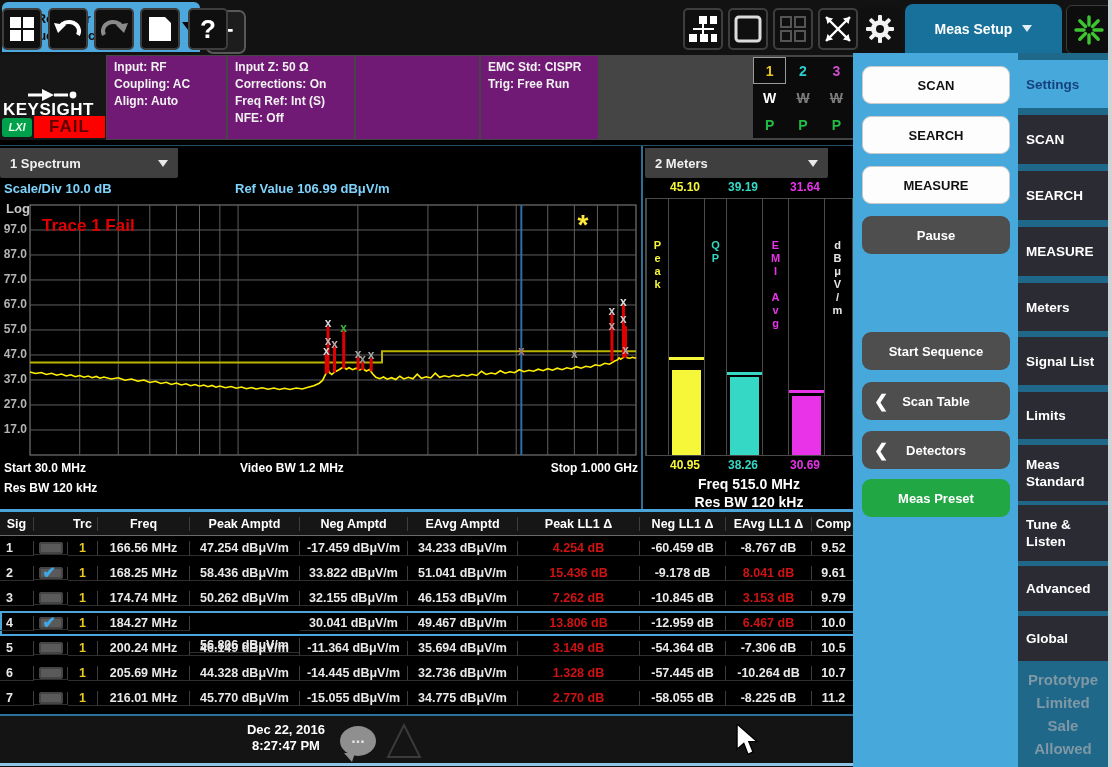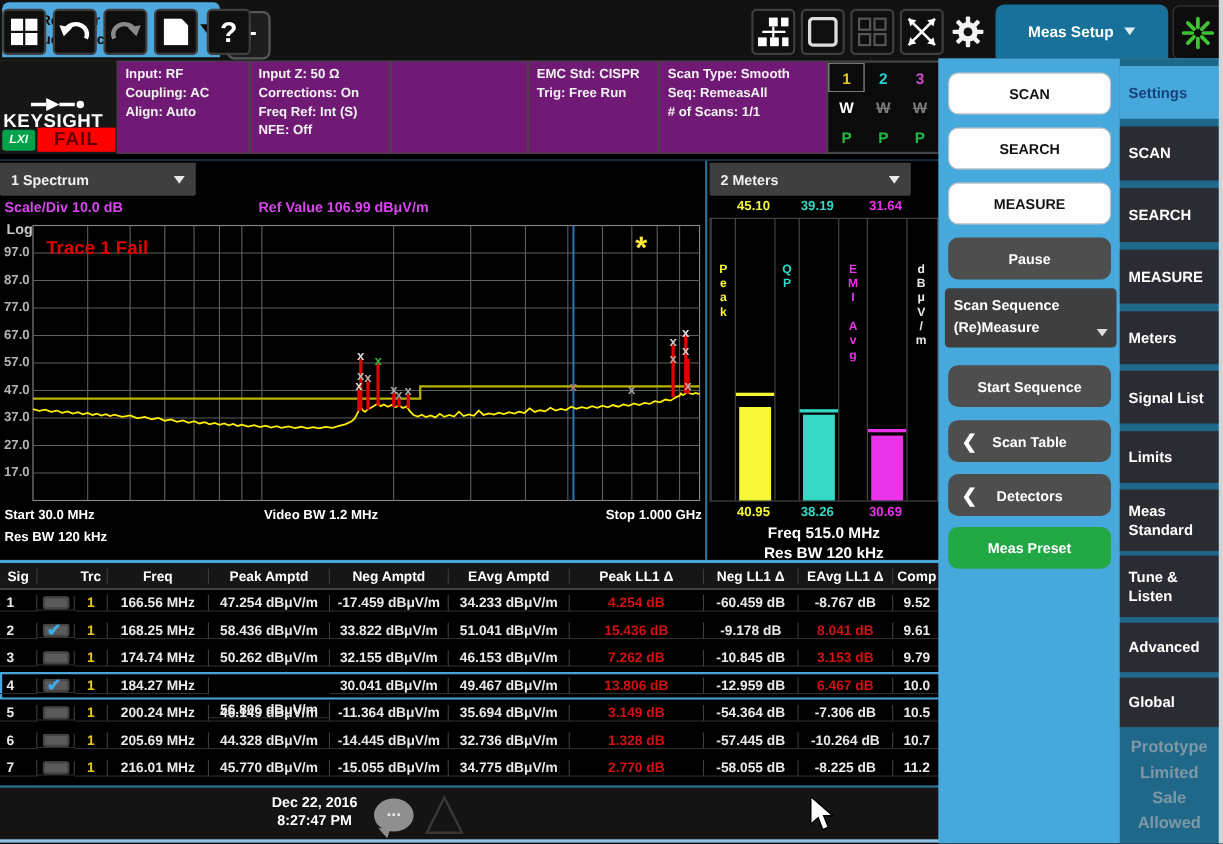--- a/index.html
+++ b/index.html
@@ -31,21 +31,21 @@
               line-height:17px;padding:3px 0 0 7px;box-sizing:border-box;}
   .tracegrid{left:753px;top:57px;width:100px;height:81px;background:#0b0b0b;display:grid;
              grid-template-columns:1fr 1fr 1fr;grid-template-rows:1fr 1fr 1fr;}
   .tg-cell{display:flex;align-items:center;justify-content:center;font-size:14px;font-weight:bold;}
 
   
   .main-bg{left:0;top:140px;width:855px;height:573px;background:#000;}
   .win-tab{top:148px;height:30px;background:#3f3f3f;color:#f0f0f0;font-size:13px;font-weight:bold;
            display:flex;align-items:center;justify-content:space-between;padding:0 10px;box-sizing:border-box;border-radius:0 0 2px 2px;}
   .wt-caret{width:0;height:0;border-left:5px solid transparent;border-right:5px solid transparent;border-top:7px solid #e8e8e8;}
-  .spec-head{color:#d946ef;font-size:13px;font-weight:bold;}
+  .spec-head{color:#7dd3fc;font-size:13px;font-weight:bold;}
   .ytick{color:#b4b4b4;font-size:12px;font-weight:bold;width:27px;text-align:right;position:absolute;}
   .annot{color:#fff;font-size:12px;font-weight:bold;}
   .vsep{left:641px;top:146px;width:2px;height:366px;background:#2c6f97;}
 
   
   .mval{font-size:12px;font-weight:bold;text-align:center;}
   .meter-col{position:relative;box-sizing:border-box;border-left:1px solid #4a4a4a;height:100%;}
   .mlabel{font-size:11px;font-weight:bold;line-height:13px;text-align:center;padding-top:40px;}
   .mbar{position:absolute;bottom:0;left:3px;right:3px;}
   .mmax{position:absolute;left:0;right:0;height:3px;}
@@ -159,25 +159,20 @@
   <div class="abs info-panel" id="panel-imp" style="left:228px;width:126px;">
       <div>Input Z: 50 Ω</div>
       <div>Corrections: On</div>
       <div>Freq Ref: Int (S)</div>
       <div>NFE: Off</div>
     </div>
   <div class="abs info-panel" style="left:356px;width:123px;"></div>
   <div class="abs info-panel" id="panel-emc" style="left:481px;width:117px;">
       <div>EMC Std: CISPR</div>
       <div>Trig: Free Run</div>
-    </div>
-  <div class="abs info-panel" id="panel-scan" style="left:600px;width:151px;">
-      <div>Scan Type: Smooth</div>
-      <div>Seq: RemeasAll</div>
-      <div># of Scans: 1/1</div>
     </div>
   <div class="abs tracegrid" id="tracegrid">
       <div class="tg-cell" style="color: rgb(232, 200, 30); box-shadow: rgb(154, 154, 154) 0px 0px 0px 1px inset;">1</div>
       <div class="tg-cell" style="color: rgb(41, 207, 207);">2</div>
       <div class="tg-cell" style="color: rgb(207, 76, 207);">3</div>
       <div class="tg-cell" style="color: rgb(255, 255, 255);">W</div>
       <div class="tg-cell" style="color: rgb(124, 124, 124); text-decoration: line-through;">W</div>
       <div class="tg-cell" style="color: rgb(124, 124, 124); text-decoration: line-through;">W</div>
       <div class="tg-cell" style="color: rgb(34, 187, 68);">P</div>
       <div class="tg-cell" style="color: rgb(34, 187, 68);">P</div>
@@ -537,25 +532,20 @@
   <div id="side-buttons">
       <div class="side-btn sb-white" style="top: 66px; height: 38px;">SCAN</div>
       <div class="side-btn sb-white" style="top: 116px; height: 38px;">SEARCH</div>
       <div class="side-btn sb-white" style="top: 166px; height: 38px;">MEASURE</div>
       <div class="side-btn sb-dark" style="top: 216px; height: 38px;">Pause</div>
       <div class="side-btn sb-dark" style="top: 332px; height: 38px;">Start Sequence</div>
       <div class="side-btn sb-dark" style="top: 382px; height: 38px;">Scan Table<span class="sb-chv">❮</span></div>
       <div class="side-btn sb-dark" style="top: 431px; height: 38px;">Detectors<span class="sb-chv">❮</span></div>
       <div class="side-btn sb-green" style="top: 479px; height: 38px;">Meas Preset</div>
     </div>
-  <div class="seq-box">
-    <div>Scan Sequence</div>
-    <div>(Re)Measure</div>
-    <span class="seq-caret"></span>
-  </div>
   <div id="side-tabs">
       <div class="rtab active" style="top: 60px; height: 48px;">Settings</div>
       <div class="rtab" style="top: 115px; height: 49px;">SCAN</div>
       <div class="rtab" style="top: 171px; height: 49px;">SEARCH</div>
       <div class="rtab" style="top: 227px; height: 49px;">MEASURE</div>
       <div class="rtab" style="top: 283px; height: 48px;">Meters</div>
       <div class="rtab" style="top: 337px; height: 48px;">Signal List</div>
       <div class="rtab" style="top: 392px; height: 47px;">Limits</div>
       <div class="rtab" style="top: 445px; height: 56px;">Meas Standard</div>
       <div class="rtab" style="top: 505px; height: 56px;">Tune &amp; Listen</div>

